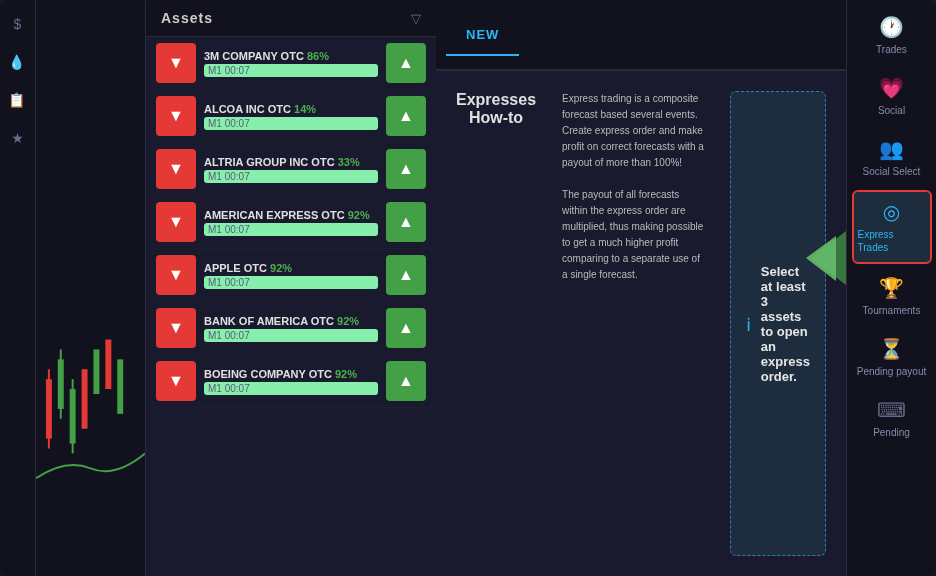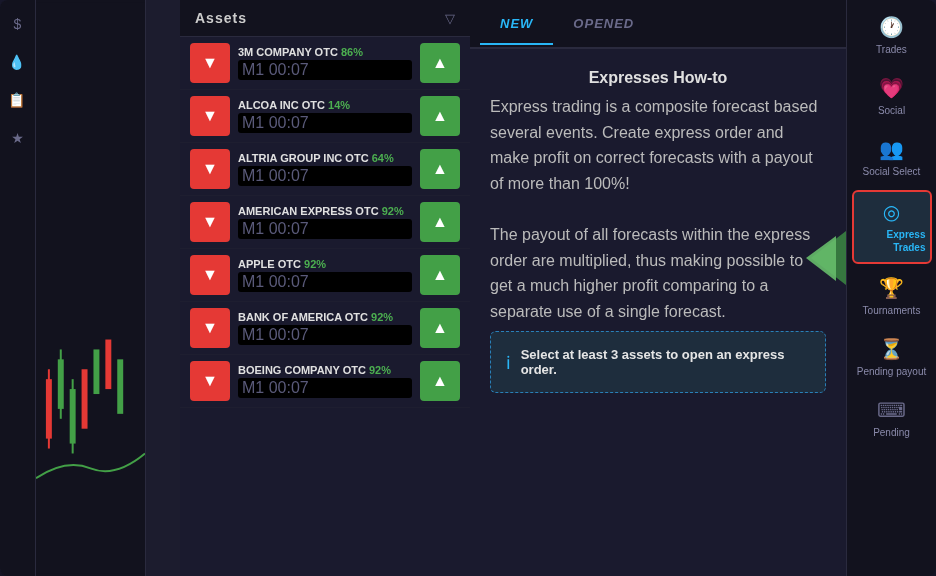--- a/index.html
+++ b/index.html
@@ -57,21 +57,20 @@
       width: 100%;
       height: 100%;
     }
 
     
     .assets-panel {
       width: 290px;
       background: #1a1a2e;
       display: flex;
       flex-direction: column;
-      margin-left: 34px;
     }
     .assets-header {
       display: flex;
       align-items: center;
       justify-content: space-between;
       padding: 10px 15px;
       border-bottom: 1px solid #2a2a3e;
       background: #12121e;
     }
     .assets-header-title {
@@ -115,22 +114,22 @@
       color: #e0e0e0;
       font-size: 11px;
       font-weight: bold;
     }
     .asset-name span {
       color: #4caf50;
       text-align: right;
     }
     .asset-time {
       color: #5a5a7a;
-      font-size: 16px;
-      background: #000000;
+      font-size: 10px;
+      background: #86efac;
       border-radius: 3px;
       padding: 1px 4px;
       margin-top: 2px;
       display: inline-block;
     }
     .asset-buy-btn {
       background: #43a047;
       border: none;
       border-radius: 4px;
       width: 40px;
@@ -149,54 +148,52 @@
       flex: 1;
       background: #1a1a2e;
       display: flex;
       flex-direction: column;
     }
     .tabs-bar {
       display: flex;
       align-items: center;
       background: #12121e;
       border-bottom: 2px solid #2a2a3e;
-      padding: 4px 10px;
-      font-style: italic;
+      padding: 15px 10px;
     }
     .tab {
       padding: 12px 20px;
       color: #6a6a8a;
       font-size: 13px;
       font-weight: bold;
       cursor: pointer;
       letter-spacing: 1px;
       border-bottom: 2px solid transparent;
       margin-bottom: -2px;
     }
     .tab.active {
       color: #29b6f6;
       border-bottom-color: #29b6f6;
     }
 
     .express-content {
       flex: 1;
       padding: 20px;
       display: flex;
-      flex-direction: column;
-      gap: 7px;
+      gap: 26px;
     }
     .express-title {
       color: #e0e0e0;
       font-size: 16px;
       font-weight: bold;
       text-align: center;
     }
     .express-description {
       color: #bbb;
-      font-size: 16px;
+      font-size: 10px;
       line-height: 1.6;
     }
     .express-notice {
       background: #1e2d3d;
       border: 1px dashed #2980b9;
       border-radius: 6px;
       padding: 15px;
       display: flex;
       align-items: center;
       gap: 10px;
@@ -238,24 +235,24 @@
       border: 1px solid #29b6f6;
     }
     .right-sidebar-icon {
       font-size: 20px;
       color: #6a6a8a;
     }
     .right-sidebar-item.active .right-sidebar-icon { color: #29b6f6; }
     .right-sidebar-label {
       color: #8a8aaa;
       font-size: 10px;
-      text-align: right;
+      text-align: left;
       line-height: 1.3;
     }
-    .right-sidebar-item.active .right-sidebar-label { color: #29b6f6; font-weight: bold; }
+    .right-sidebar-item.active .right-sidebar-label { color: #29b6f6; }
 
     
     .express-highlight {
       border: 2px solid #e53935 !important;
     }
 
     
     .green-chevron {
       position: absolute;
       right: 88px;
@@ -337,21 +334,21 @@
     <button class="asset-buy-btn">
       <span>▲</span>
     </button>
   </div>
         <div class="asset-row">
     <button class="asset-sell-btn">
       <span>▼</span>
     </button>
     <div class="asset-info">
       <span class="asset-name">
-        ALTRIA GROUP INC OTC <span>64%</span>
+        ALTRIA GROUP INC OTC <span>33%</span>
       </span>
       <span class="asset-time">M1 00:07</span>
     </div>
     <button class="asset-buy-btn">
       <span>▲</span>
     </button>
   </div>
         <div class="asset-row">
     <button class="asset-sell-btn">
       <span>▼</span>
@@ -407,21 +404,20 @@
     <button class="asset-buy-btn">
       <span>▲</span>
     </button>
   </div>
       </div>
   </div>
 
   <div class="main-content">
     <div class="tabs-bar">
       <div class="tab active">NEW</div>
-      <div class="tab">OPENED</div>
     </div>
     <div class="express-content">
       <div class="express-title">Expresses How-to</div>
       <div class="express-description">
         <span>Express trading is a composite forecast based several events. Create express order and make profit on correct forecasts with a payout of more than 100%!</span>
         <br><br>
         <span>The payout of all forecasts within the express order are multiplied, thus making possible to get a much higher profit comparing to a separate use of a single forecast.</span>
       </div>
       <div class="express-notice">
         <span class="notice-icon">ℹ</span>

